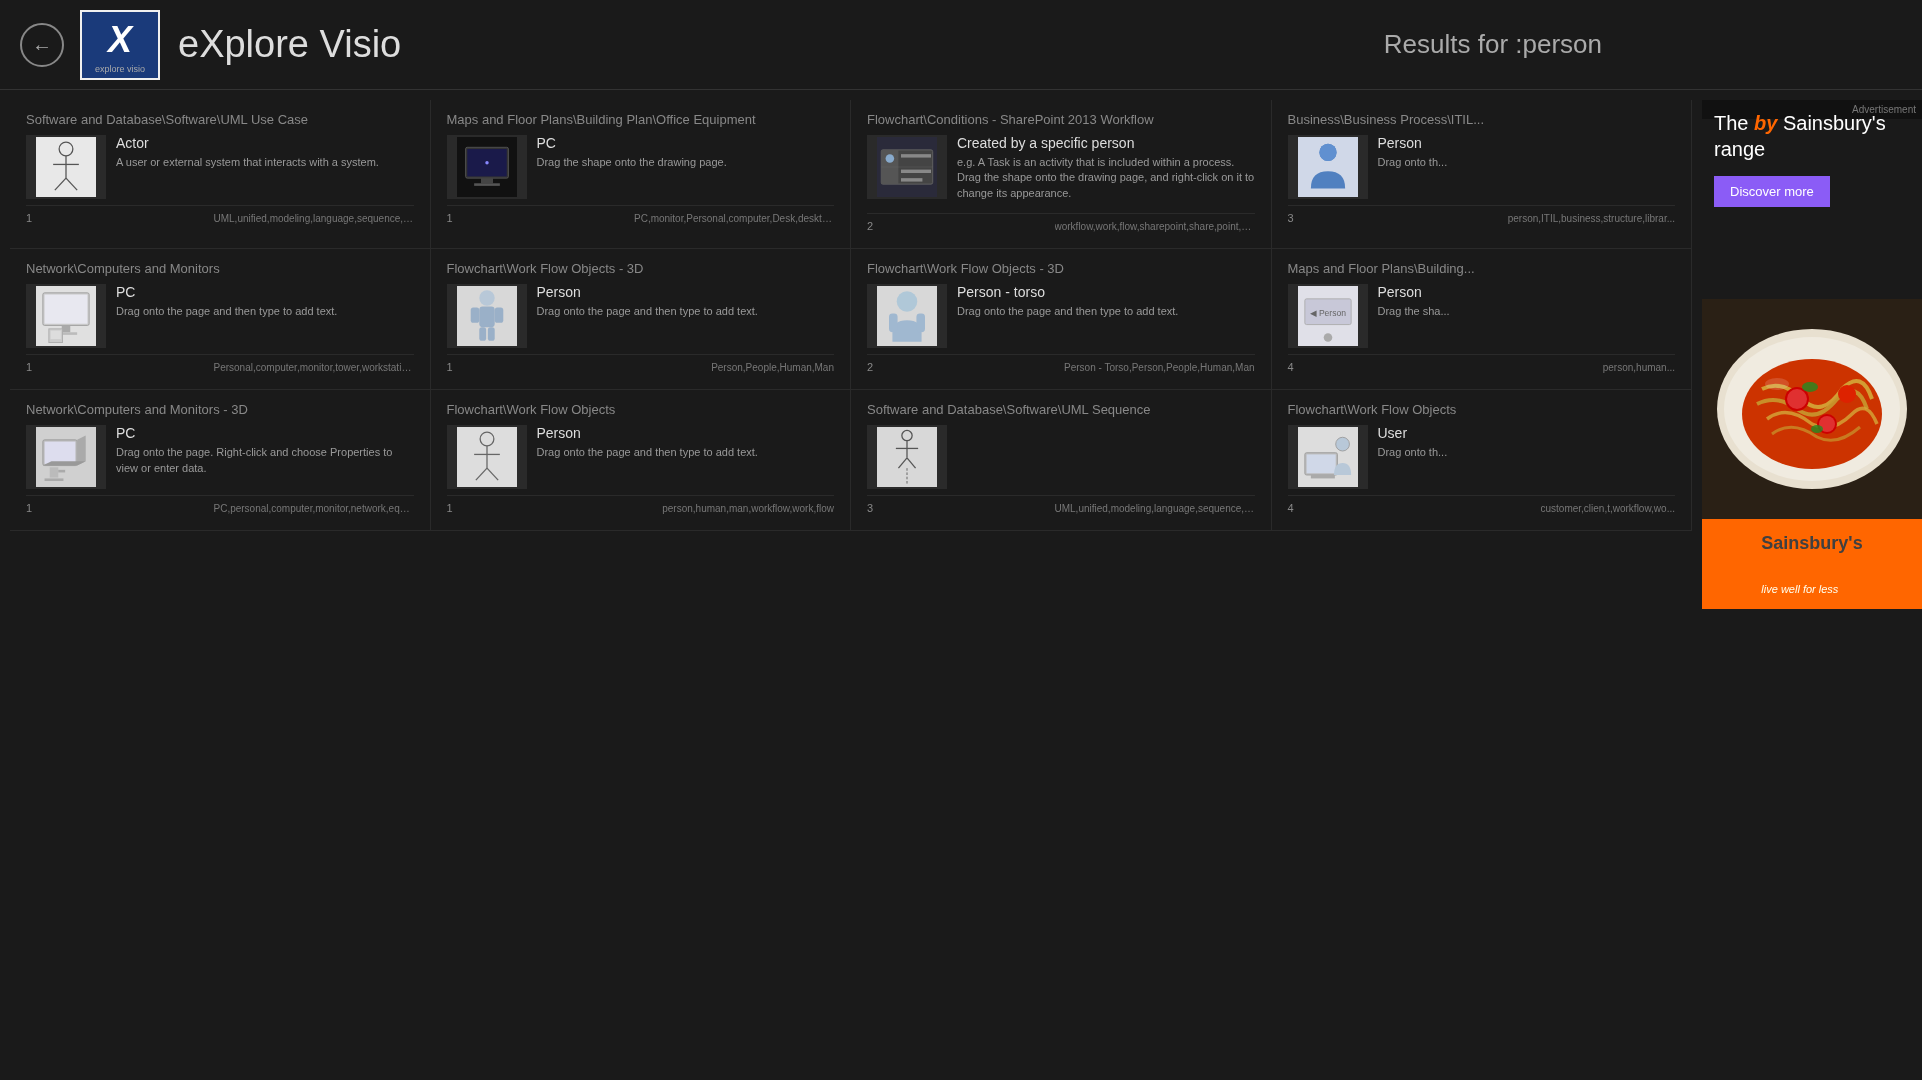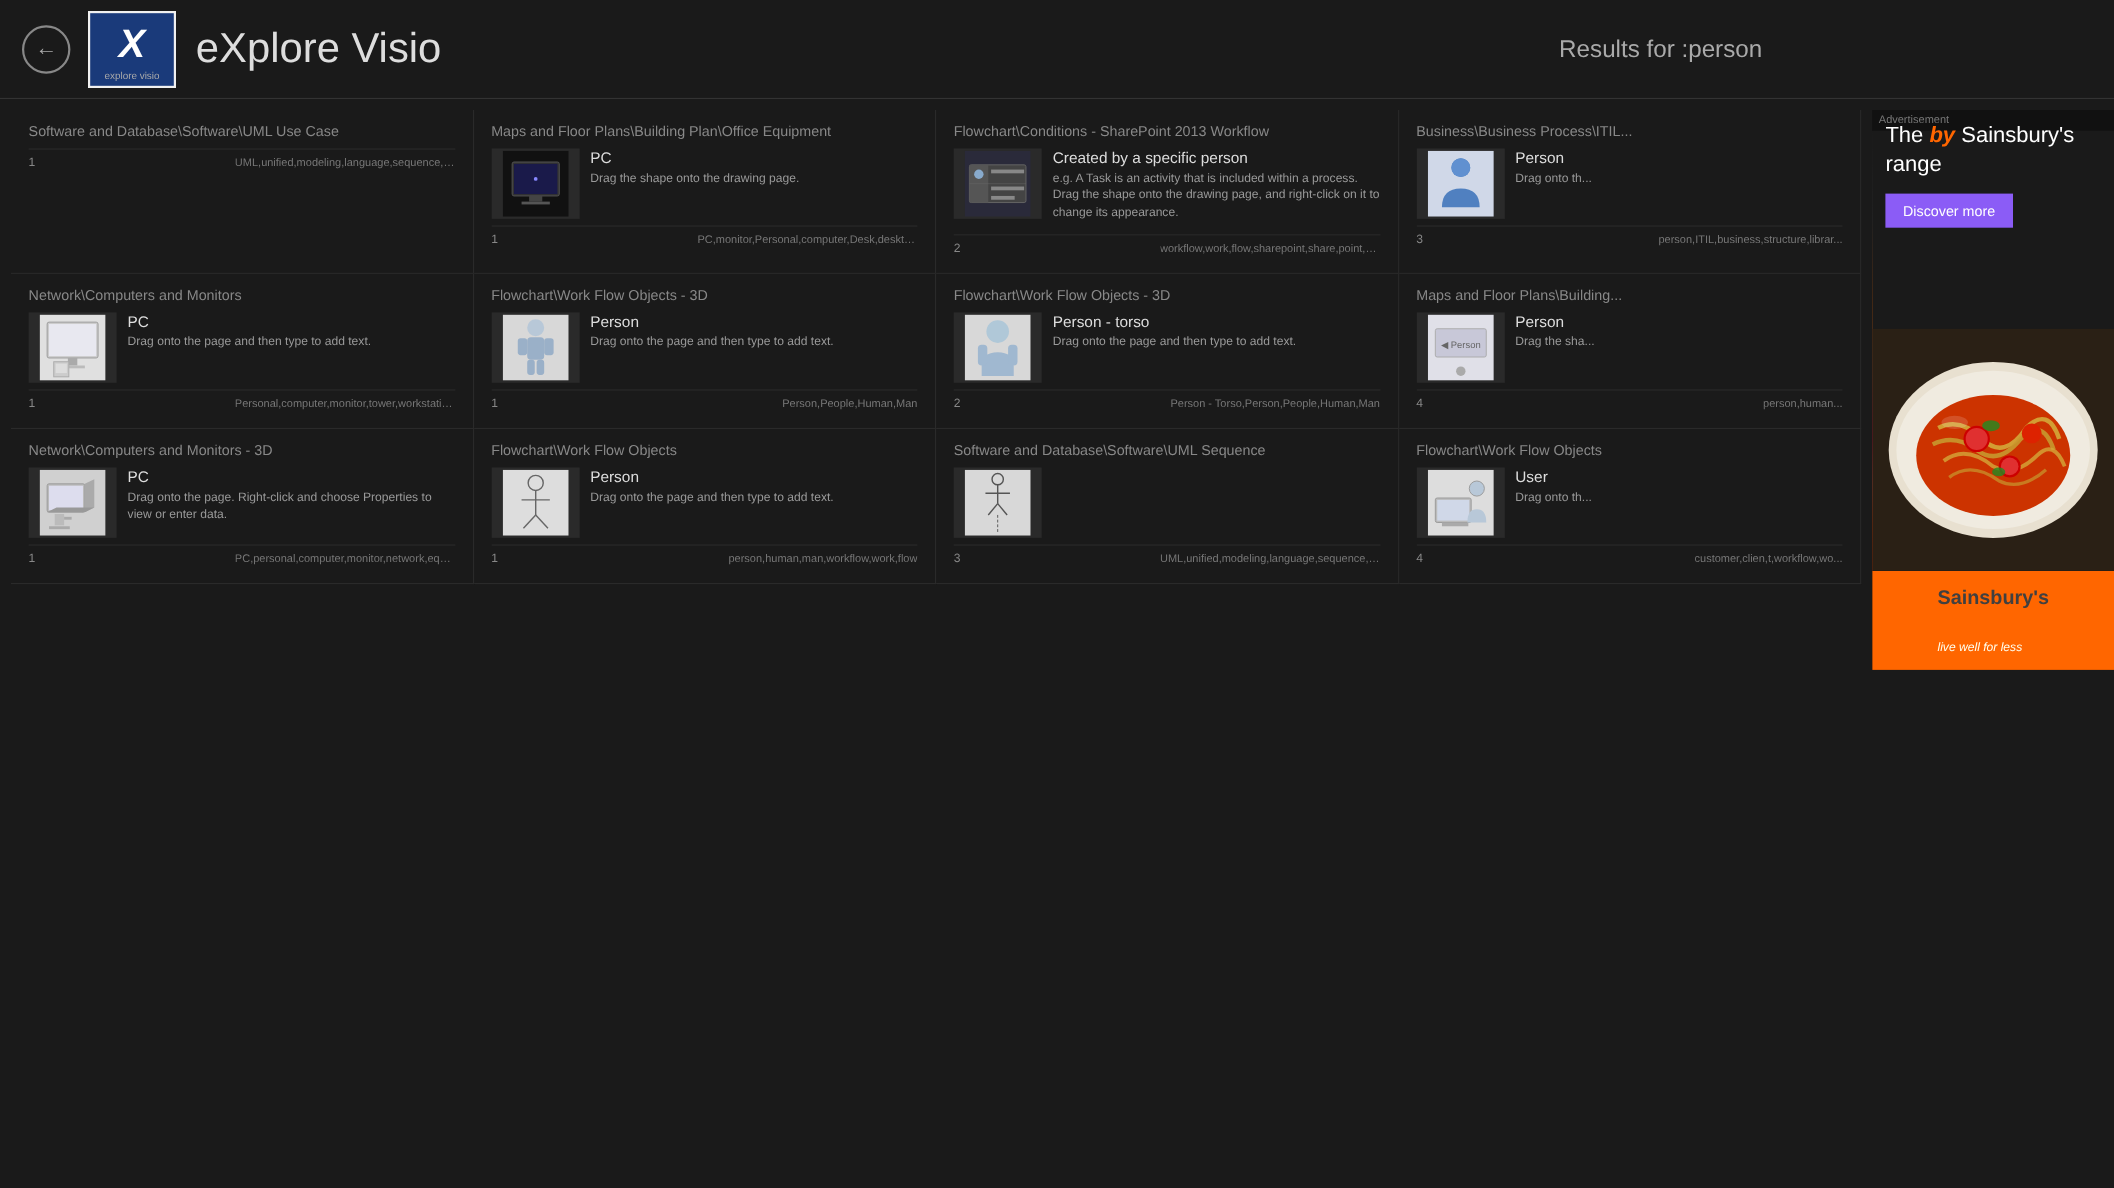--- a/index.html
+++ b/index.html
@@ -41,21 +41,21 @@
       position: relative;
       overflow: hidden;
     }
     .app-title {
       font-size: 38px;
       font-weight: 300;
       color: #ddd;
       margin-right: 60px;
     }
     .search-results-title {
-      font-size: 22px;
+      font-size: 26px;
       color: #aaa;
       font-weight: 300;
       margin-left: auto;
       margin-right: 300px;
     }
     
     .main {
       display: flex;
       padding: 10px 0 0 0;
       position: relative;
@@ -138,21 +138,21 @@
     .ad-panel {
       width: 220px;
       flex-shrink: 0;
       background: #111;
       position: relative;
       overflow: hidden;
     }
     .ad-label {
       font-size: 10px;
       color: #777;
-      text-align: left;
+      text-align: right;
       padding: 4px 6px;
     }
     .ad-overlay {
       position: absolute;
       top: 0; left: 0; right: 0;
       z-index: 10;
       padding: 10px 12px;
     }
     .ad-brand-text {
       font-size: 20px;
@@ -219,20 +219,36 @@
   <div class="app-title">eXplore Visio</div>
   <div class="search-results-title">Results for :person</div>
 </div>
 
 <div class="main">
   <div class="results-area">
     <div class="results-grid" id="results-grid">
 
     <div class="result-card">
       <div class="card-category">Software and Database\Software\UML Use Case</div>
+      <div class="card-body">
+        <div class="card-image">
+          <svg width="70" height="70" viewBox="0 0 70 70" xmlns="http://www.w3.org/2000/svg">
+        <rect width="70" height="70" fill="#e8e8e8"></rect>
+        <circle cx="35" cy="14" r="8" stroke="#555" stroke-width="1.5" fill="none"></circle>
+        <line x1="35" y1="22" x2="35" y2="48" stroke="#555" stroke-width="1.5"></line>
+        <line x1="20" y1="32" x2="50" y2="32" stroke="#555" stroke-width="1.5"></line>
+        <line x1="35" y1="48" x2="22" y2="62" stroke="#555" stroke-width="1.5"></line>
+        <line x1="35" y1="48" x2="48" y2="62" stroke="#555" stroke-width="1.5"></line>
+      </svg>
+        </div>
+        <div class="card-info">
+          <div class="card-name">Actor</div>
+          <div class="card-desc">A user or external system that interacts with a system.</div>
+        </div>
+      </div>
       <div class="card-footer">
         <div class="card-count">1</div>
         <div class="card-tags">UML,unified,modeling,language,sequence,person</div>
       </div>
     </div>
         <div class="result-card">
       <div class="card-category">Maps and Floor Plans\Building Plan\Office Equipment</div>
       <div class="card-body">
         <div class="card-image">
           <svg width="70" height="70" viewBox="0 0 70 70" xmlns="http://www.w3.org/2000/svg">

